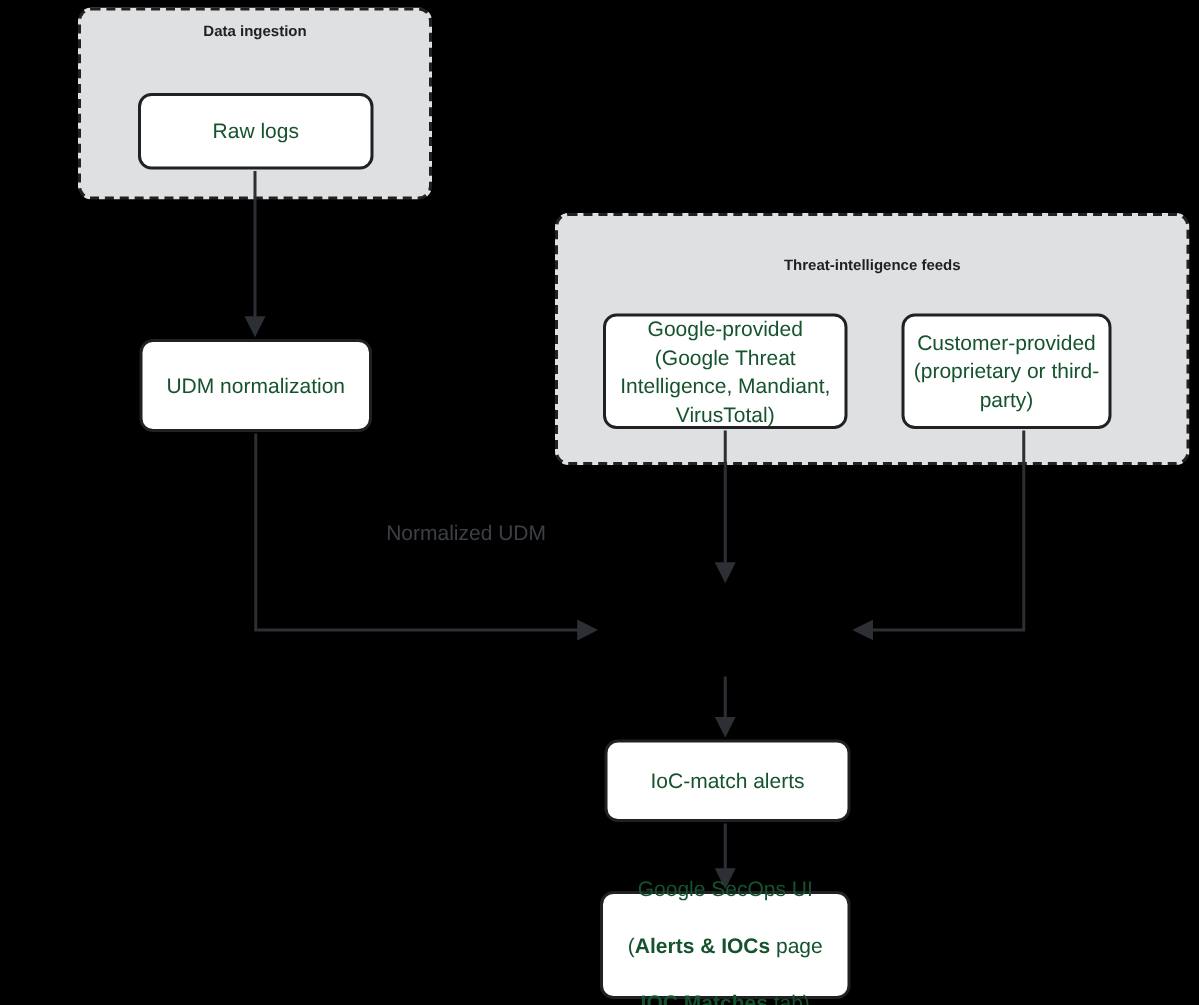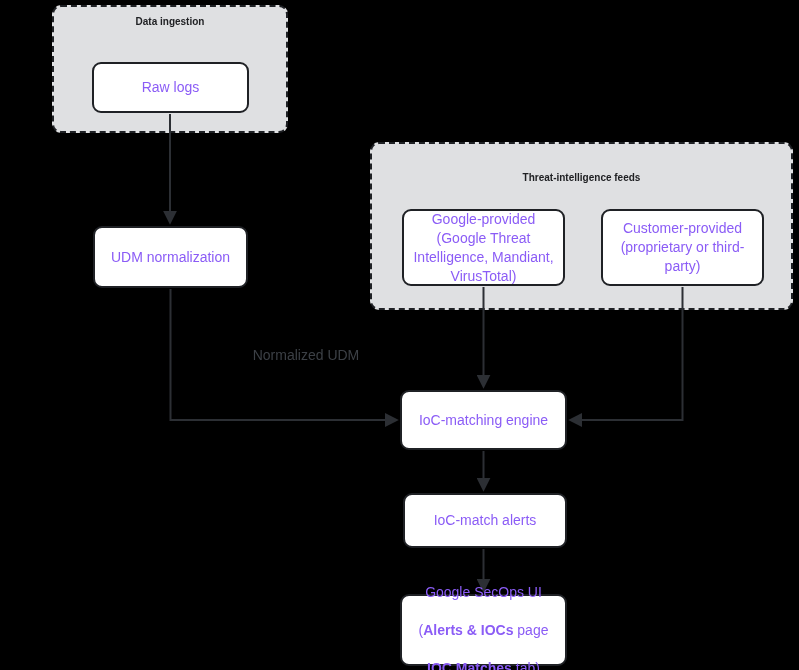--- a/index.html
+++ b/index.html
@@ -36,36 +36,36 @@
     box-sizing: border-box;
     background: #ffffff;
     border: 2px solid #1f2125;
     border-radius: 9px;
     display: flex;
     align-items: center;
     justify-content: center;
     text-align: center;
     font-size: 14px;
     line-height: 19px;
-    color: #8b5cf6;
+    color: #14532d;
     z-index: 2;
   }
   .node-label { white-space: pre-line; padding: 0 4px; }
   #node-raw-logs          { left: 92px;  top: 62px;  width: 157px; height: 51px; }
   #node-udm-normalization { left: 93px;  top: 226px; width: 155px; height: 62px; }
   #node-google-provided   { left: 402px; top: 209px; width: 163px; height: 77px; }
-  #node-customer-provided { left: 601px; top: 209px; width: 163px; height: 77px; }
+  #node-customer-provided { left: 601px; top: 209px; width: 140px; height: 77px; }
   #node-ioc-engine        { left: 400px; top: 390px; width: 167px; height: 60px; }
   #node-ioc-alerts        { left: 403px; top: 493px; width: 164px; height: 55px; }
   #node-secops-ui         { left: 400px; top: 594px; width: 167px; height: 72px; }
 
   #edge-label-normalized-udm {
     position: absolute;
     left: 248px; top: 347px; width: 116px;
-    text-align: center;
+    text-align: right;
     font-size: 14px;
     color: #3c4046;
     z-index: 1;
   }
   svg.wires {
     position: absolute;
     left: 0; top: 0;
     width: 799px; height: 670px;
     z-index: 1;
     pointer-events: none;
@@ -119,23 +119,20 @@
   <div class="node" id="node-udm-normalization">
     <div class="node-label">UDM normalization</div>
   </div>
 
   <div class="node" id="node-customer-provided">
     <div class="node-label">Customer-provided
 (proprietary or third-
 party)</div>
   </div>
 
-  <div class="node" id="node-ioc-engine">
-    <div class="node-label">IoC-matching engine</div>
-  </div>
 
   <div class="node" id="node-secops-ui">
     <div class="node-label">
       <div>Google SecOps UI</div>
       <div><span>(</span><b>Alerts &amp; IOCs</b><span> page</span></div>
       <div><b>IOC Matches</b><span> tab)</span></div>
     </div>
   </div>
 
   <div class="node" id="node-ioc-alerts">

